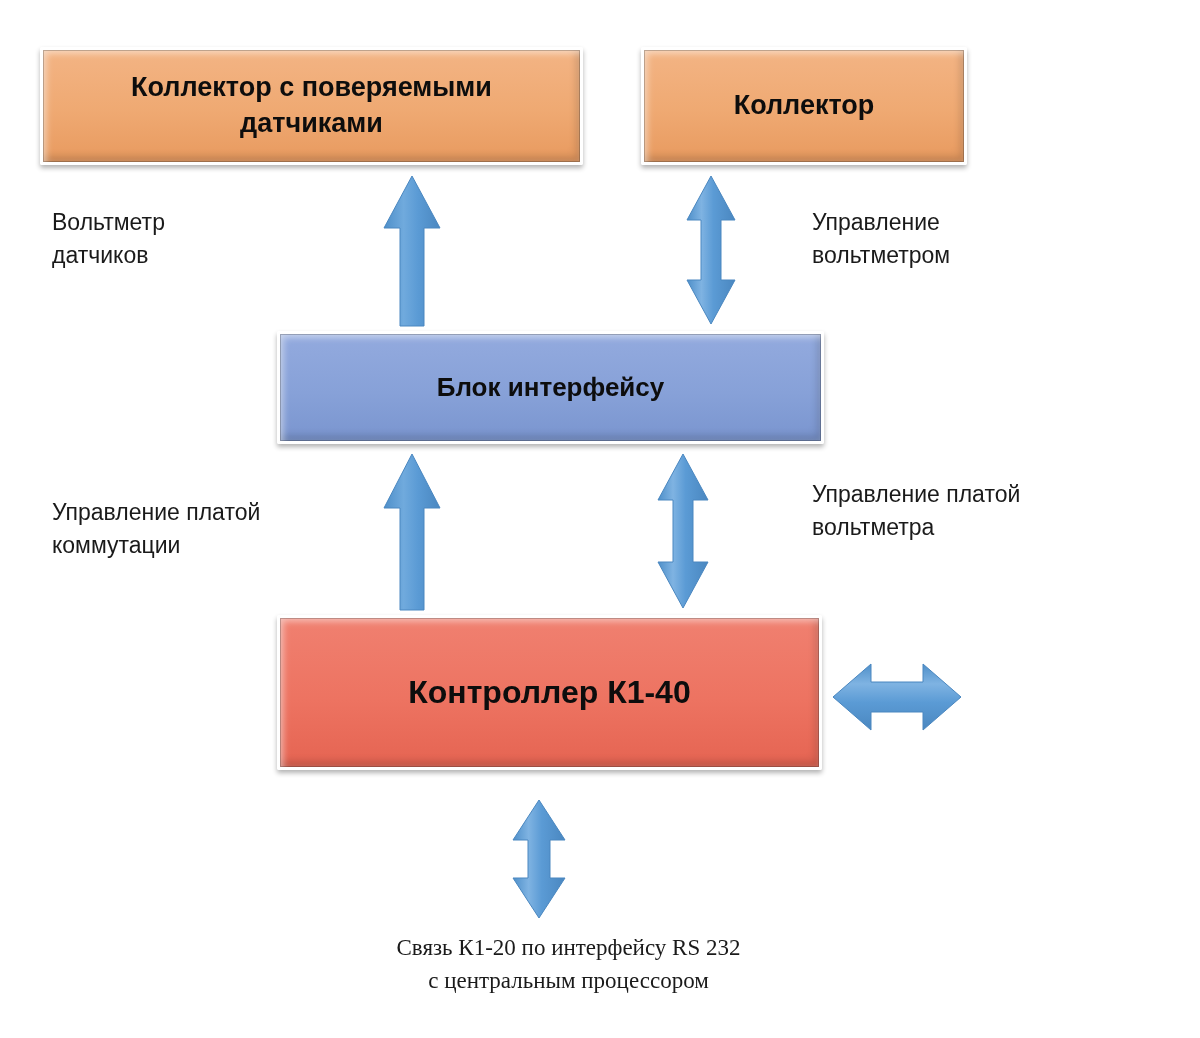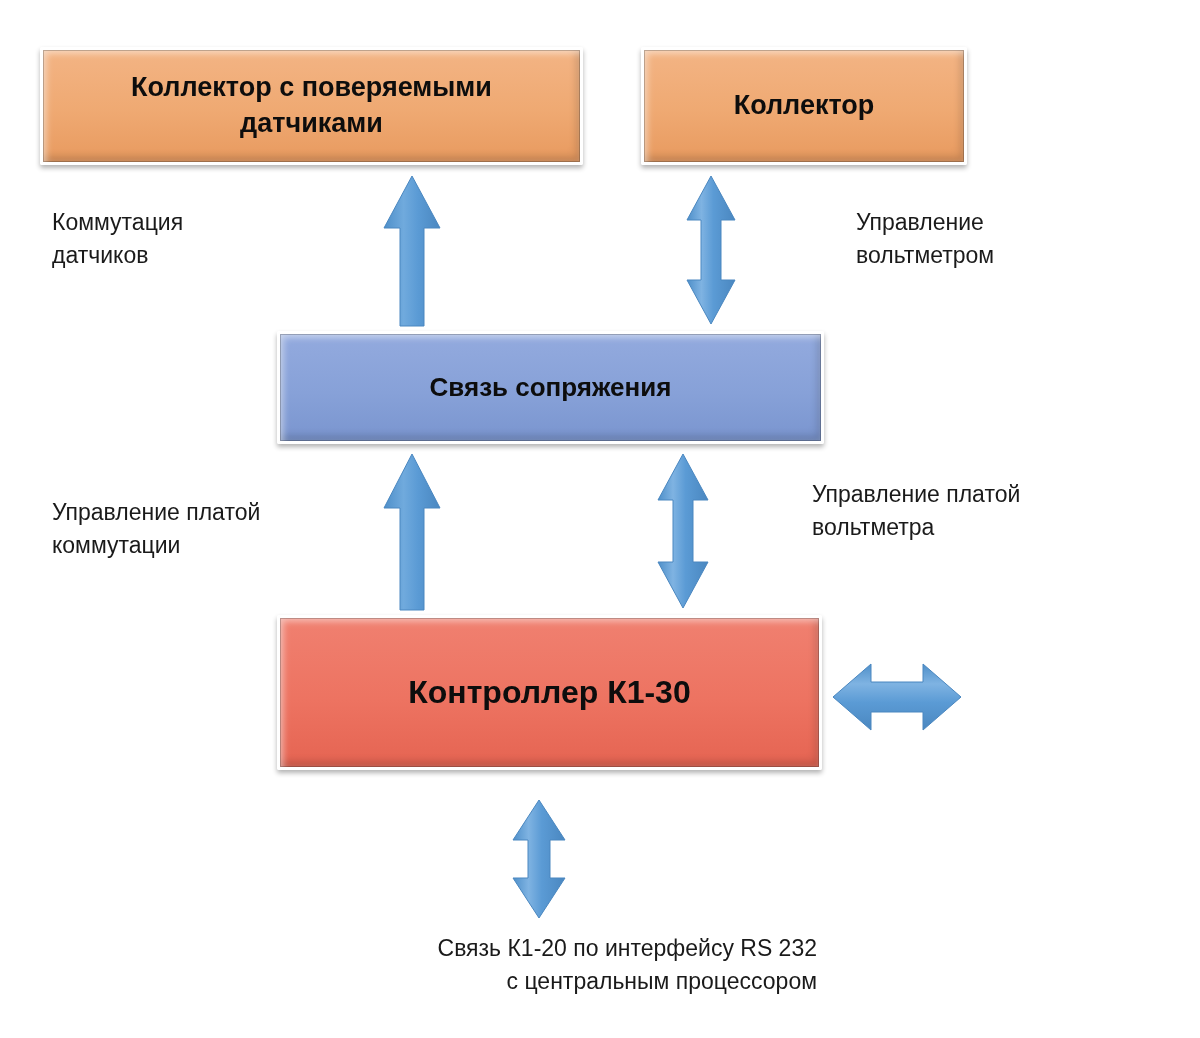--- a/index.html
+++ b/index.html
@@ -94,49 +94,50 @@
 
   
   .caption {
     position: absolute;
     font-size: 23px;
     line-height: 1.42;
     color: #1a1a1a;
     white-space: pre-line;
   }
   .cap-sensors    { left: 52px;  top: 206px; }
-  .cap-voltmeter  { left: 856px; top: 206px; }
+  .cap-voltmeter  { left: 812px; top: 206px; }
   .cap-switching  { left: 52px;  top: 496px; }
   .cap-voltboard  { left: 812px; top: 478px; }
   .cap-rs232 {
-    left: 272px; top: 932px; width: 545px;
-    text-align: right;
+    left: 296px; top: 932px; width: 545px;
+    text-align: center;
     font-size: 23px;
+    font-family: Liberation Serif, serif;
   }
 </style>
 </head>
 <body>
 
 <div id="diagram">
 
   <div class="node node-collector bevel">
     <span class="inner">Коллектор
 с поверяемыми датчиками</span>
   </div>
 
   <div class="node node-voltmeter bevel">
     <span class="inner">Коллектор</span>
   </div>
 
   <div class="node node-interface bevel">
-    <span class="inner">Связь сопряжения</span>
+    <span class="inner">Блок интерфейсу</span>
   </div>
 
   <div class="node node-controller bevel">
-    <span class="inner">Контроллер К1-30</span>
+    <span class="inner">Контроллер К1-40</span>
   </div>
 
 
   <div class="arrow arr-sensors">
     <svg width="58" height="150" viewBox="0 0 58 150">
       <defs>
         <linearGradient id="gUp1" x1="0" y1="0" x2="1" y2="0">
           <stop offset="0%" stop-color="#4e8fc9"></stop>
           <stop offset="35%" stop-color="#70aadd"></stop>
           <stop offset="60%" stop-color="#5b9bd5"></stop>
@@ -210,21 +211,21 @@
           <stop offset="0%" stop-color="#4e8fc9"></stop>
           <stop offset="30%" stop-color="#7fb3e2"></stop>
           <stop offset="55%" stop-color="#5b9bd5"></stop>
           <stop offset="100%" stop-color="#4a87c0"></stop>
         </linearGradient>
       </defs>
       <polygon points="27,0 53,40 38,40 38,78 53,78 27,118 1,78 16,78 16,40 1,40" fill="url(#gDbl3)" stroke="#4a87c0" stroke-width="1"></polygon>
     </svg>
   </div>
 
-  <div class="caption cap-sensors">Коммутация
+  <div class="caption cap-sensors">Вольтметр
 датчиков</div>
 
   <div class="caption cap-voltmeter">Управление
 вольтметром</div>
 
   <div class="caption cap-switching">Управление платой
 коммутации</div>
 
   <div class="caption cap-voltboard">Управление платой
 вольтметра</div>

